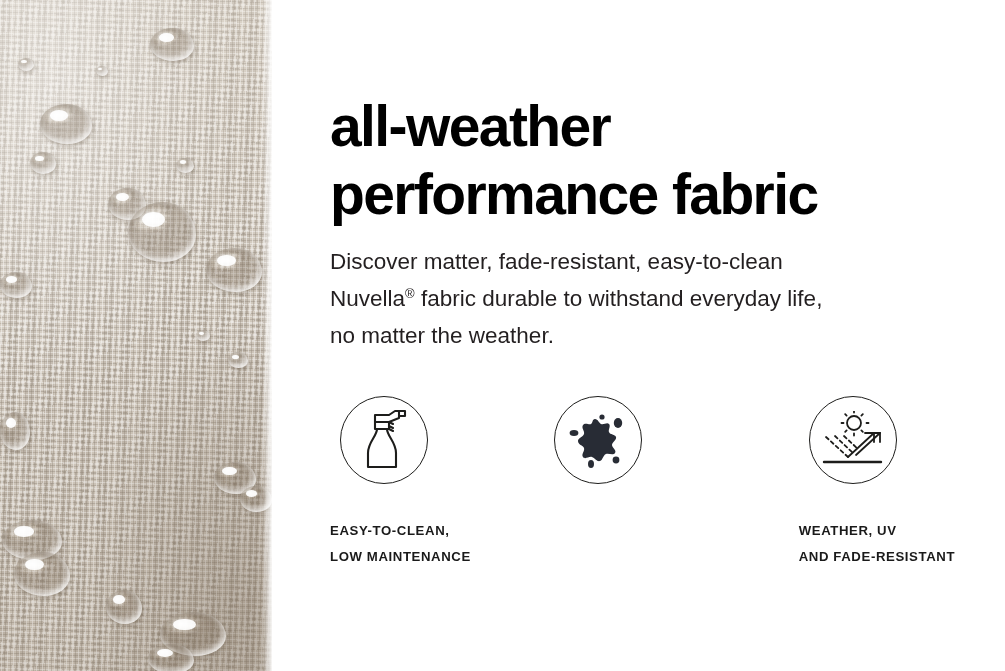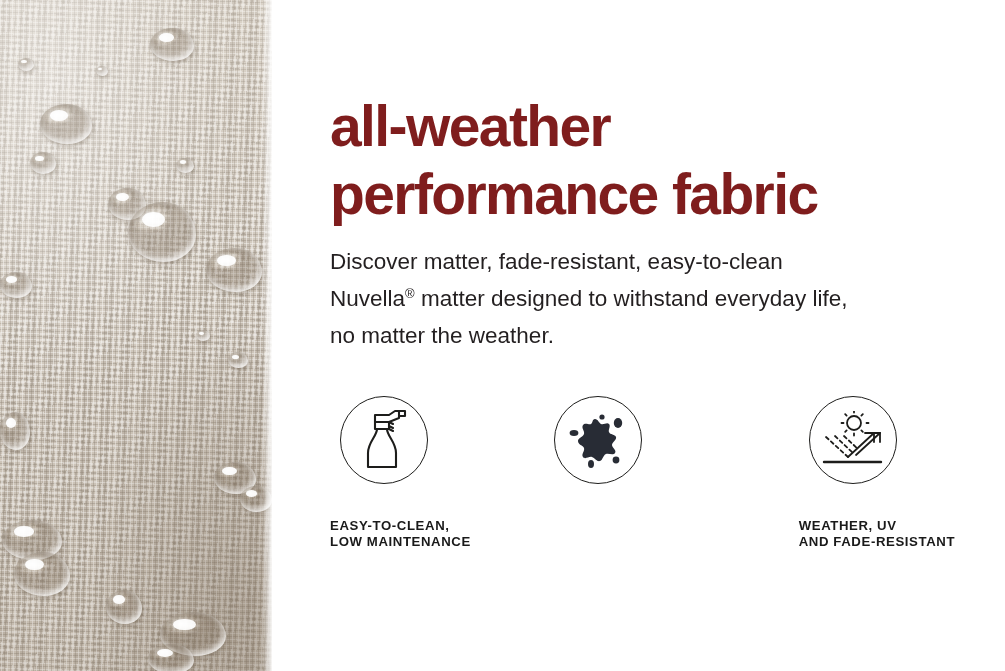--- a/index.html
+++ b/index.html
@@ -102,21 +102,21 @@
     top: 0;
     width: 660px;
     height: 671px;
   }
 
   .headline {
     position: absolute;
     left: 0;
     top: 92px;
     margin: 0;
-    color: #7f1d1d;
+    color: #000000;
     font-family: "Liberation Sans", sans-serif;
     font-weight: bold;
     font-size: 57px;
     line-height: 68px;
     letter-spacing: -1.6px;
     white-space: pre-line;
   }
 
   .subcopy {
     position: absolute;
@@ -163,21 +163,21 @@
     justify-content: center;
     box-sizing: border-box;
   }
   .icon-circle svg { display: block; }
 
   .feature-label {
     margin-top: 34px;
     color: #1a1a1a;
     font-size: 13.2px;
     font-weight: bold;
-    line-height: 16px;
+    line-height: 26px;
     letter-spacing: 0.6px;
     white-space: pre-line;
   }
 </style>
 </head>
 <body>
 
 <div class="promo-banner">
 
   <div class="photo-panel">
@@ -207,21 +207,21 @@
 
     <div class="photo-edge-fade"></div>
   </div>
 
   <div class="content">
 
     <h1 class="headline">all-weather
 performance fabric</h1>
 
     <p class="subcopy"><span>Discover matter, fade-resistant, easy-to-clean</span>
-<span>Nuvella</span><sup>®</sup><span> matter designed to withstand everyday life,</span>
+<span>Nuvella</span><sup>®</sup><span> fabric durable to withstand everyday life,</span>
 <span>no matter the weather.</span></p>
 
     <div class="features">
 
       <div class="feature">
         <div class="icon-circle">
           <span>
             <svg width="58" height="62" viewBox="0 0 58 62" fill="none" stroke="#1d1d1b" stroke-width="2.1" stroke-linejoin="round" stroke-linecap="round">
 
               <path d="M20 13 L20 6 L34 6 L40 2 L44 2 L44 9 L34 13 Z"></path>

